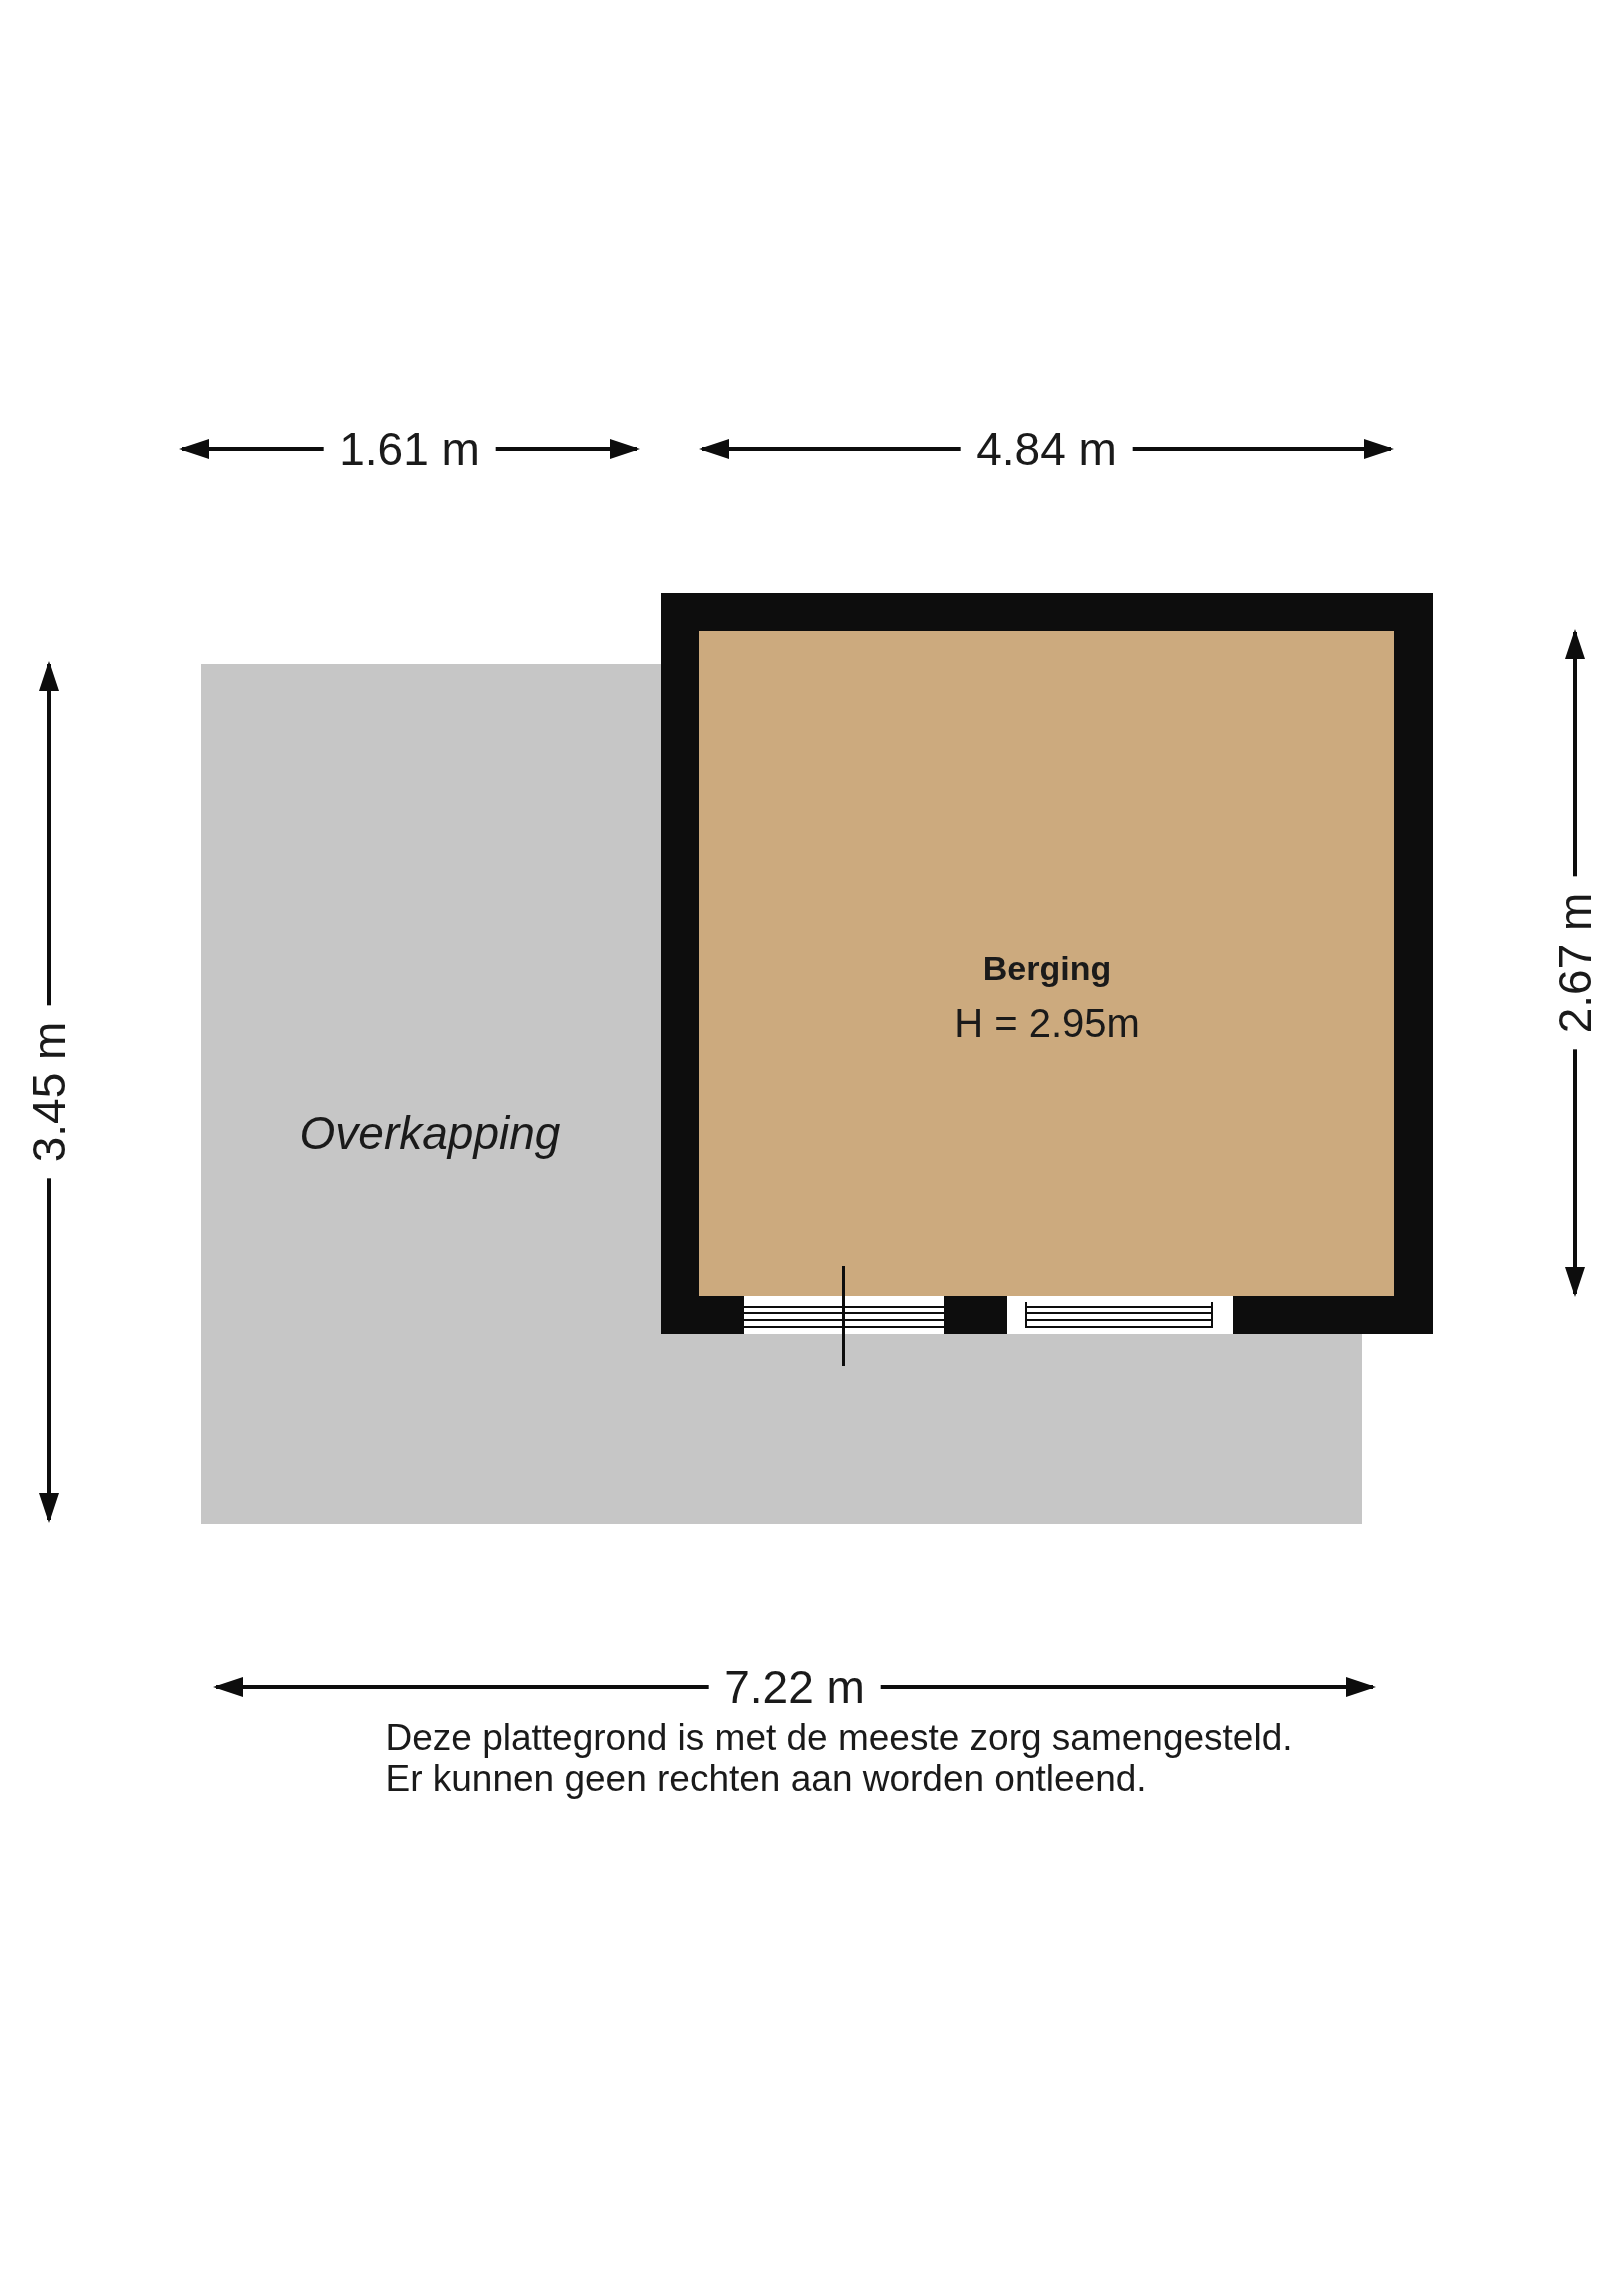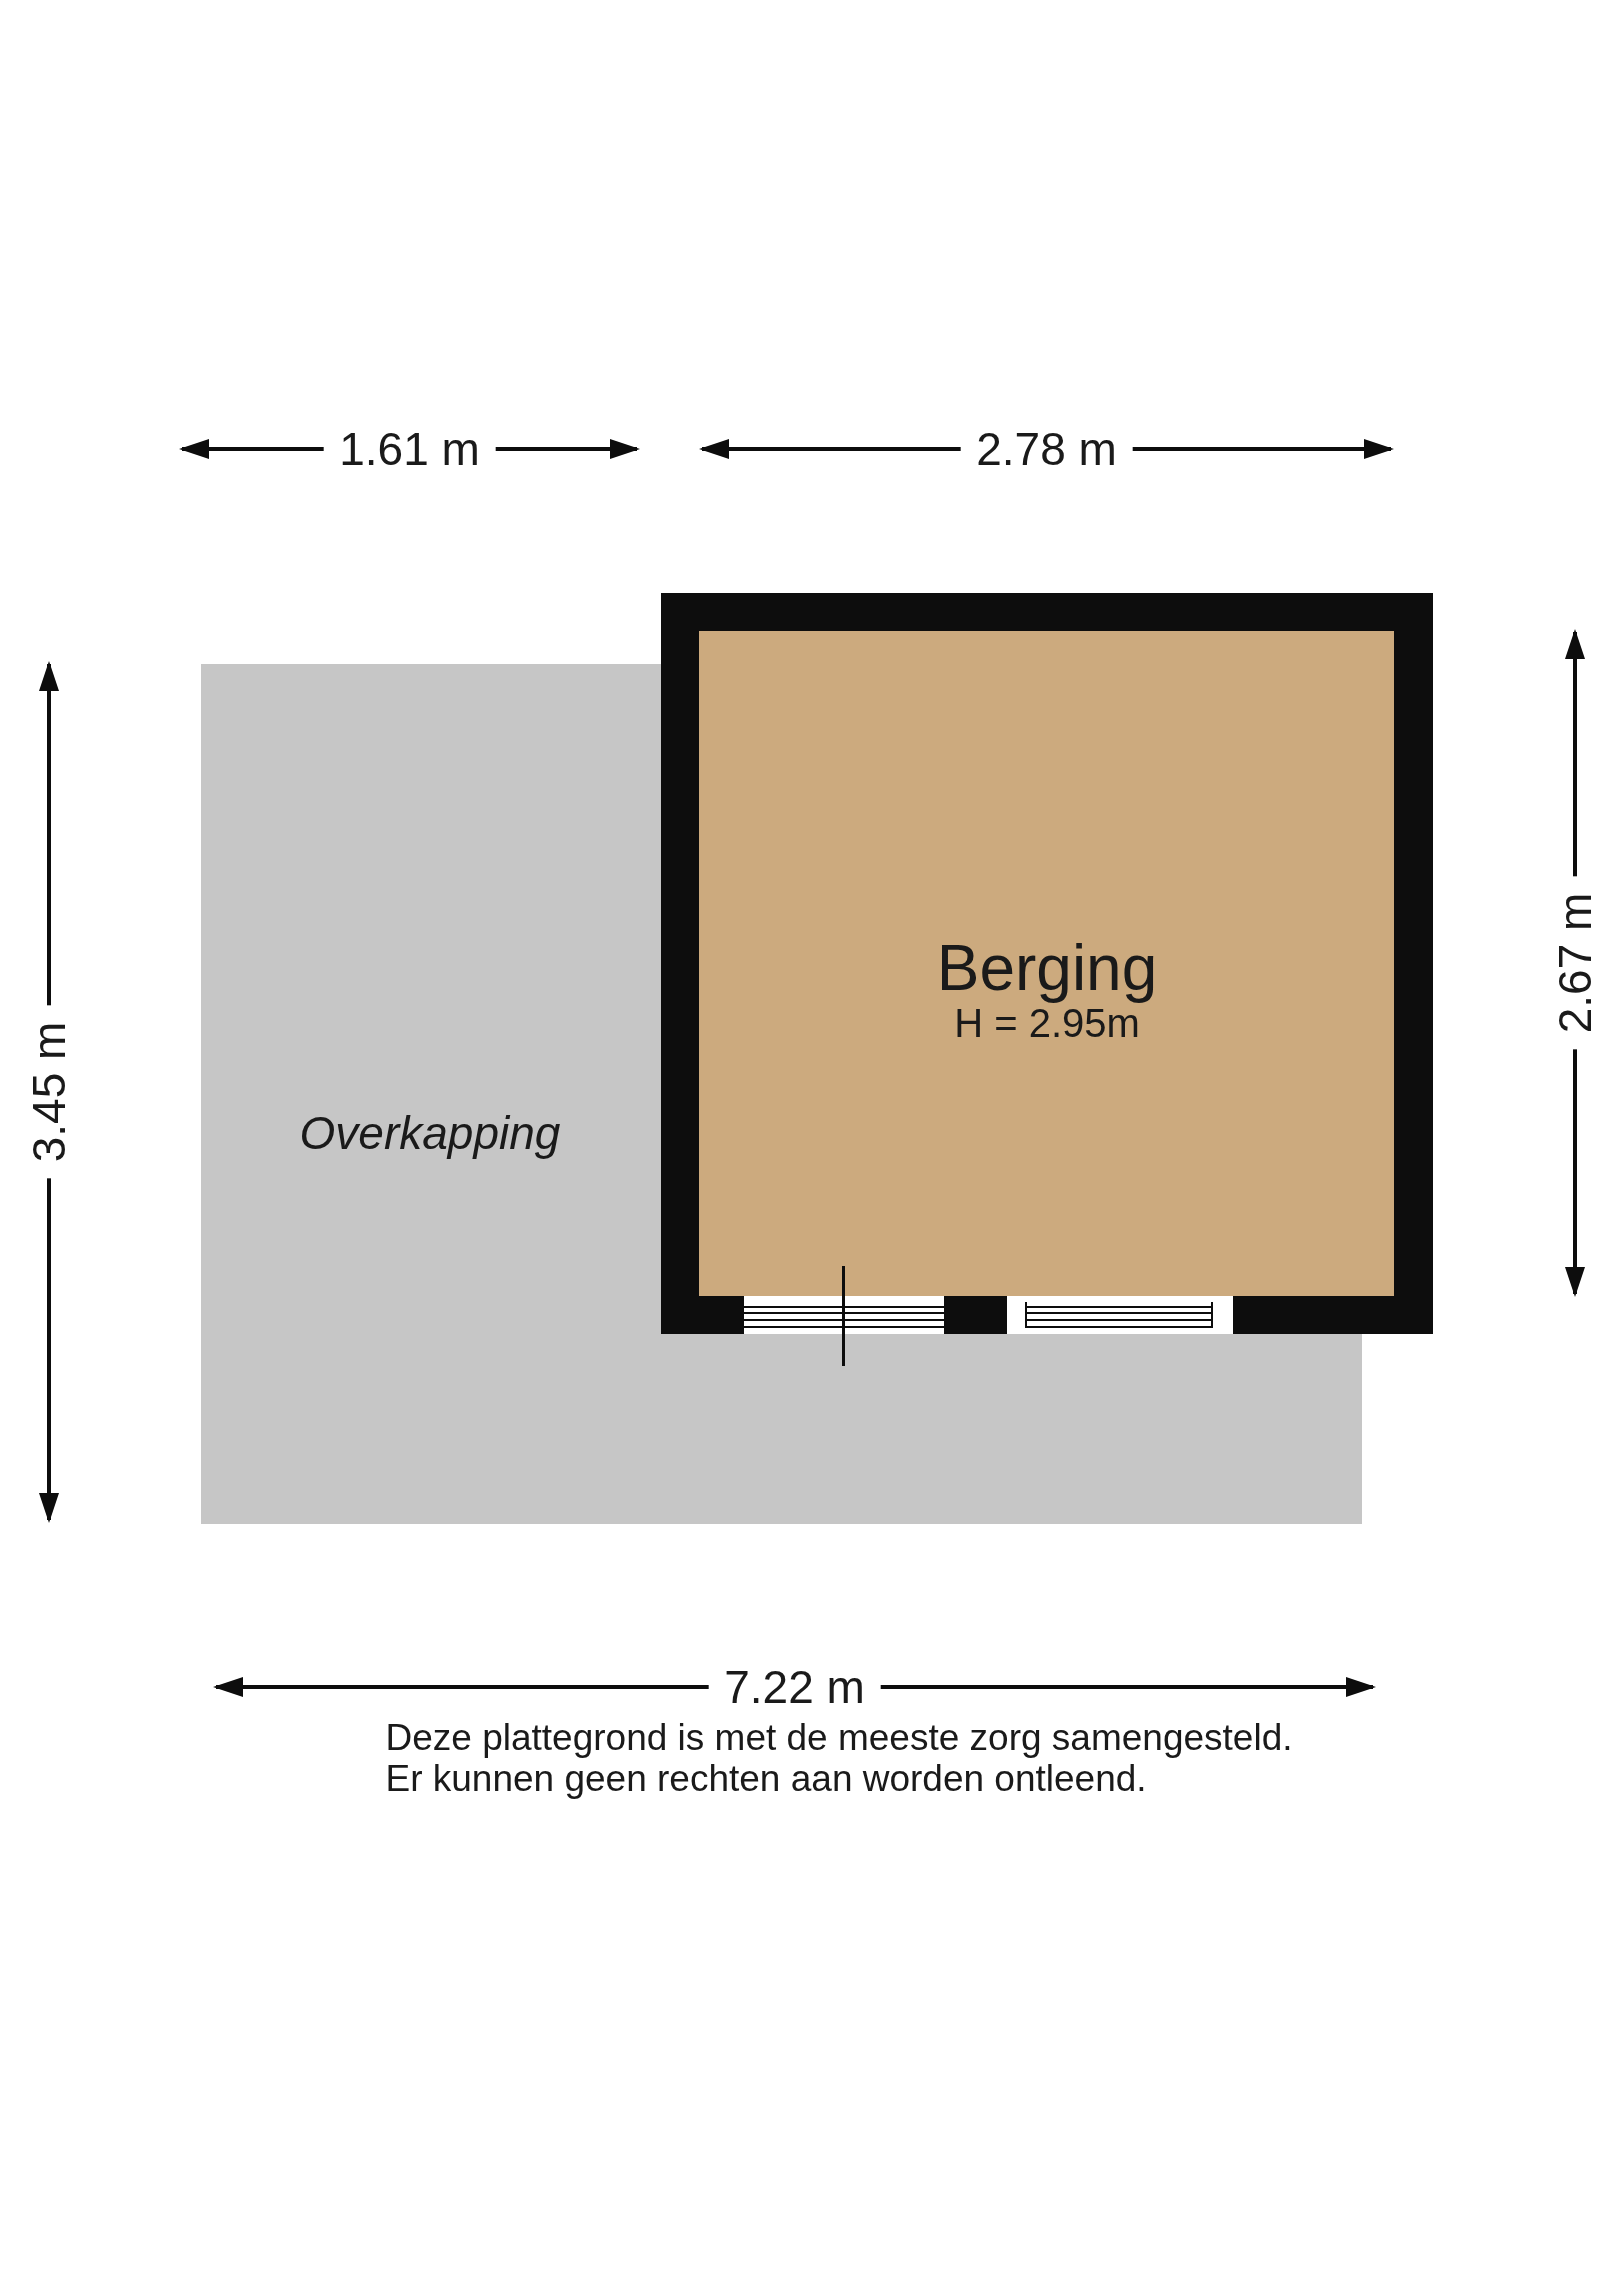--- a/index.html
+++ b/index.html
@@ -26,21 +26,21 @@
     left: 699px; top: 631px; width: 695px; height: 665px;
     background: #CCAA7E;
   }
   
   .room-label, .dim-label, .disclaimer {
     color: #1a1a1a;
     white-space: nowrap;
   }
   .room-label { position: absolute; transform: translate(-50%, -50%); }
   #overkapping-label { left: 430px; top: 1133px; font-size: 46px; font-style: italic; }
-  #berging-label     { left: 1047px; top: 968px; font-size: 64px; }
+  #berging-label     { left: 1047px; top: 968px; font-size: 34px; font-weight: bold; }
   #berging-height-label { left: 1047px; top: 1023px; font-size: 40px; }
   
   .win { position: absolute; background: #ffffff; }
   #window-left  { left: 744px;  top: 1296px; width: 200px; height: 38px; }
   #window-right { left: 1007px; top: 1296px; width: 226px; height: 38px; }
   .wl { position: absolute; height: 2.4px; background: #0d0d0d; }
   #window-left  .wl { left: 0; right: 0; }
   #window-right .wl { left: 17.5px; right: 20px; }
   .wl.l1 { top: 9.6px; } .wl.l2 { top: 16px; } .wl.l3 { top: 23px; } .wl.l4 { top: 30px; }
   .wv { position: absolute; top: 5.6px; bottom: 5.6px; width: 2.4px; background: #0d0d0d; }
@@ -112,21 +112,21 @@
     <div class="line"></div>
     <div class="head head-left"></div>
     <div class="head head-right"></div>
     <span class="dim-label">1.61 m</span>
   </div>
 
   <div class="dim dim-h" id="dim-top-right">
     <div class="line"></div>
     <div class="head head-left"></div>
     <div class="head head-right"></div>
-    <span class="dim-label">2.78 m</span>
+    <span class="dim-label">4.84 m</span>
   </div>
 
   <div class="dim dim-v" id="dim-left">
     <div class="line"></div>
     <div class="head head-up"></div>
     <div class="head head-down"></div>
     <span class="dim-label">3.45 m</span>
   </div>
 
   <div class="dim dim-v" id="dim-right">

